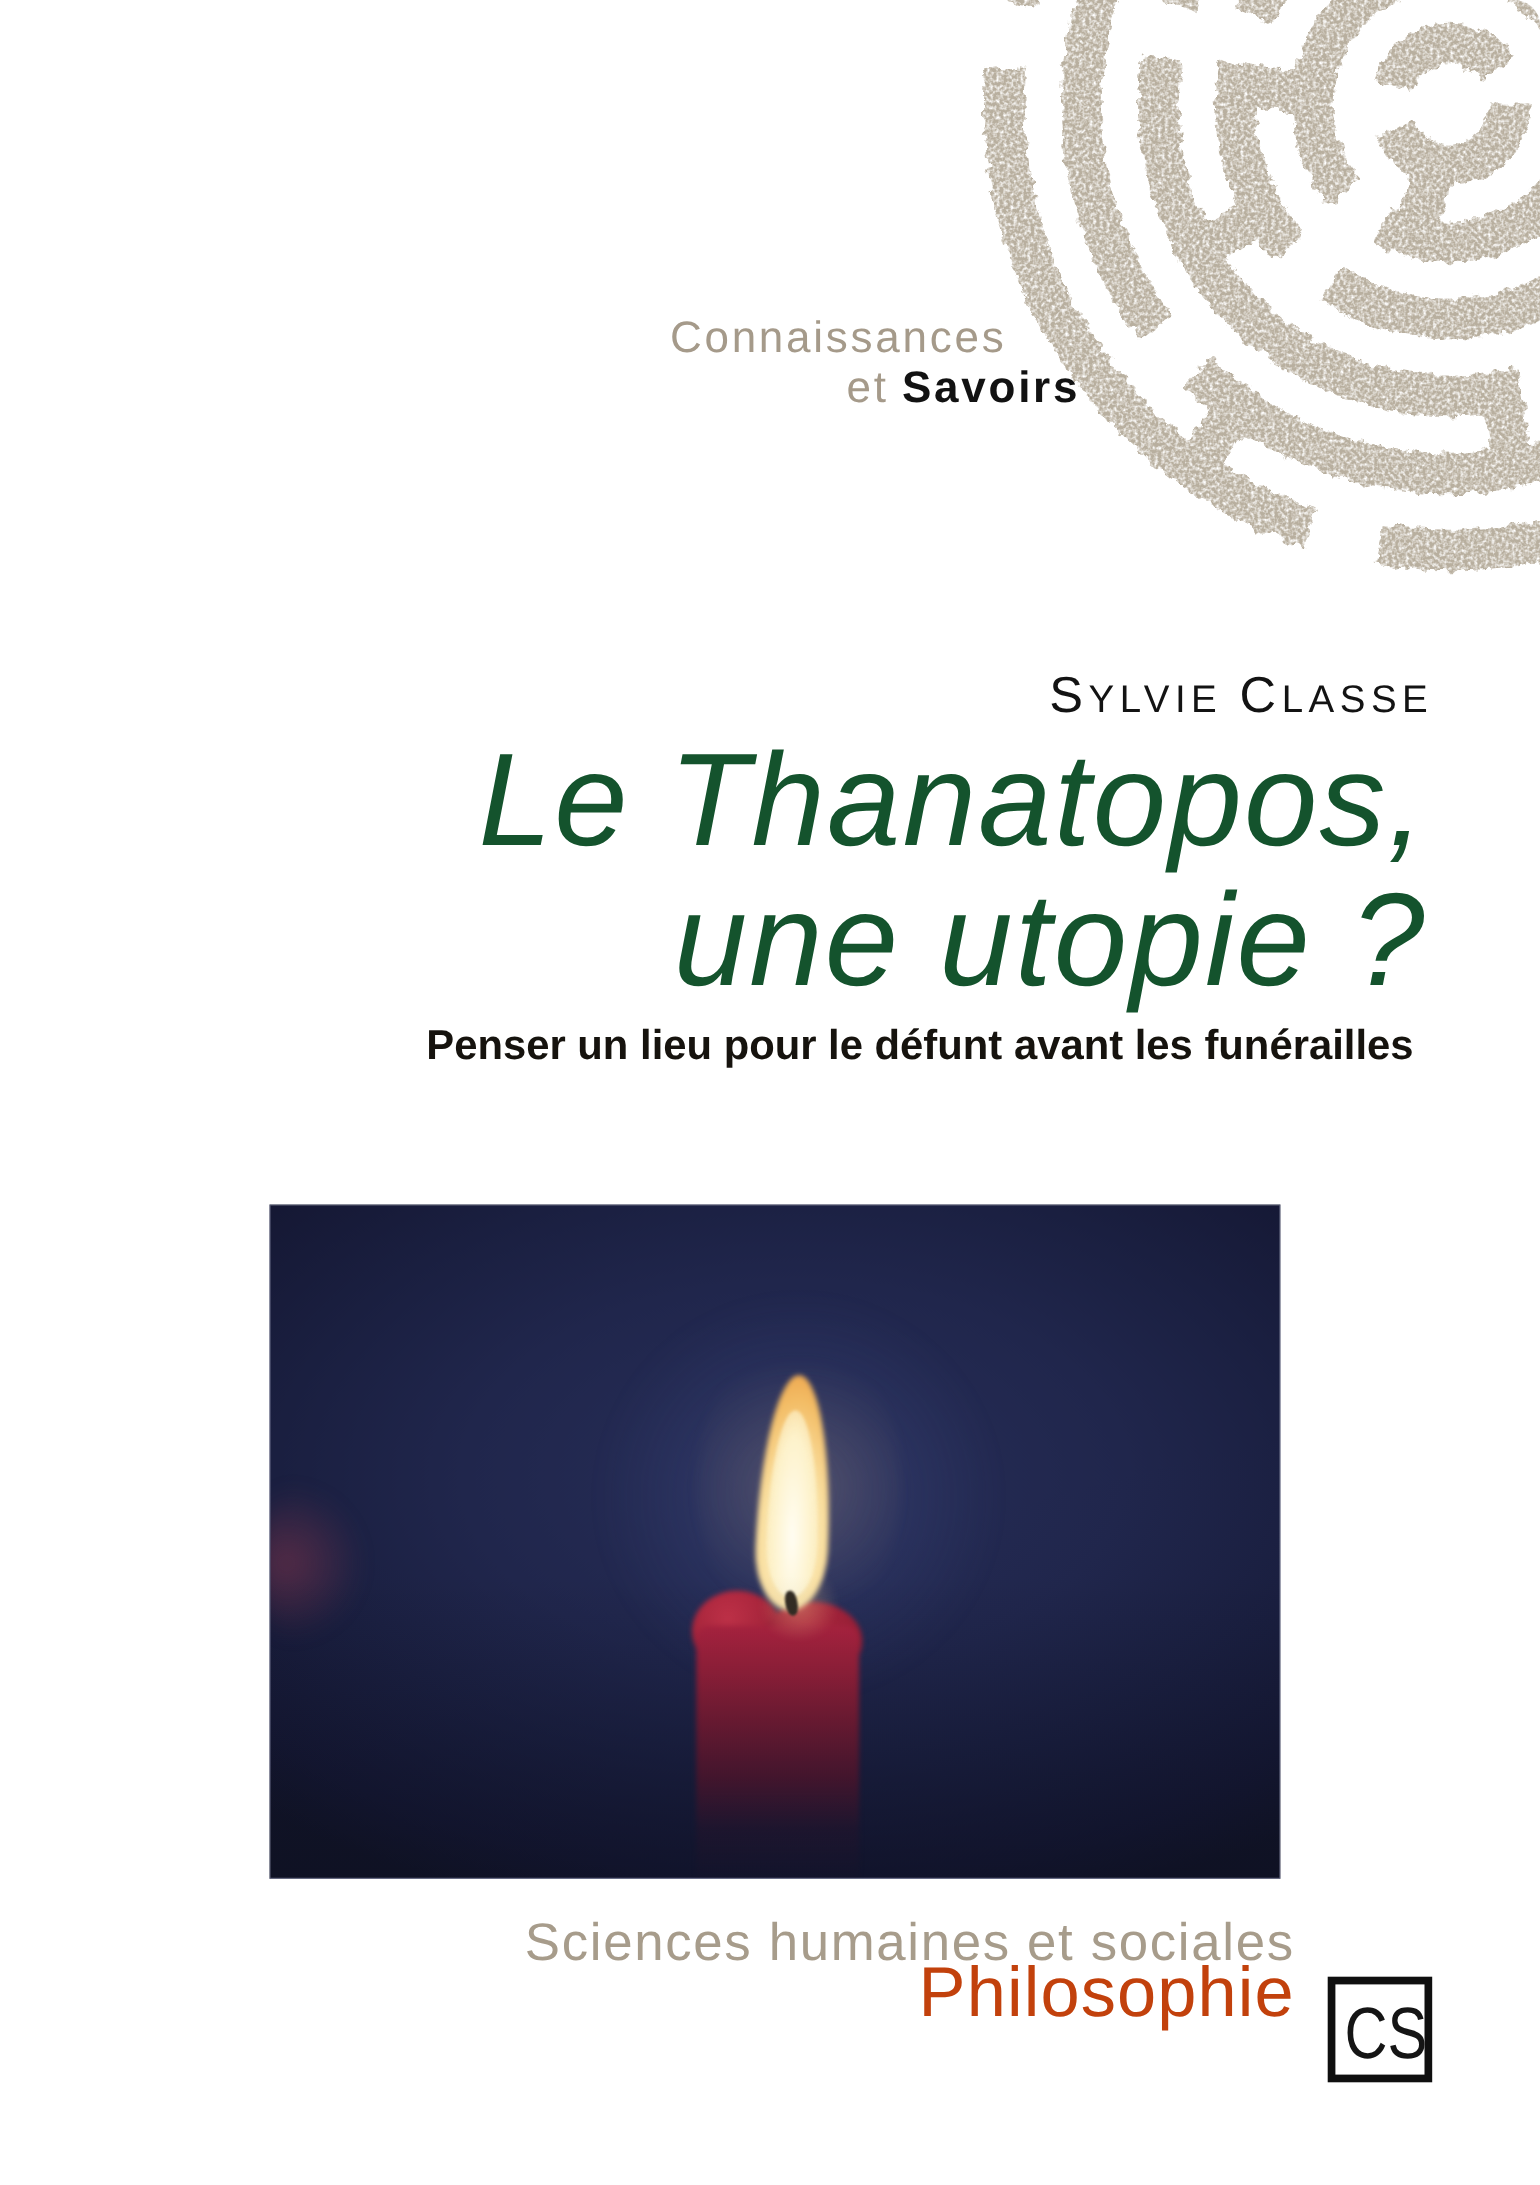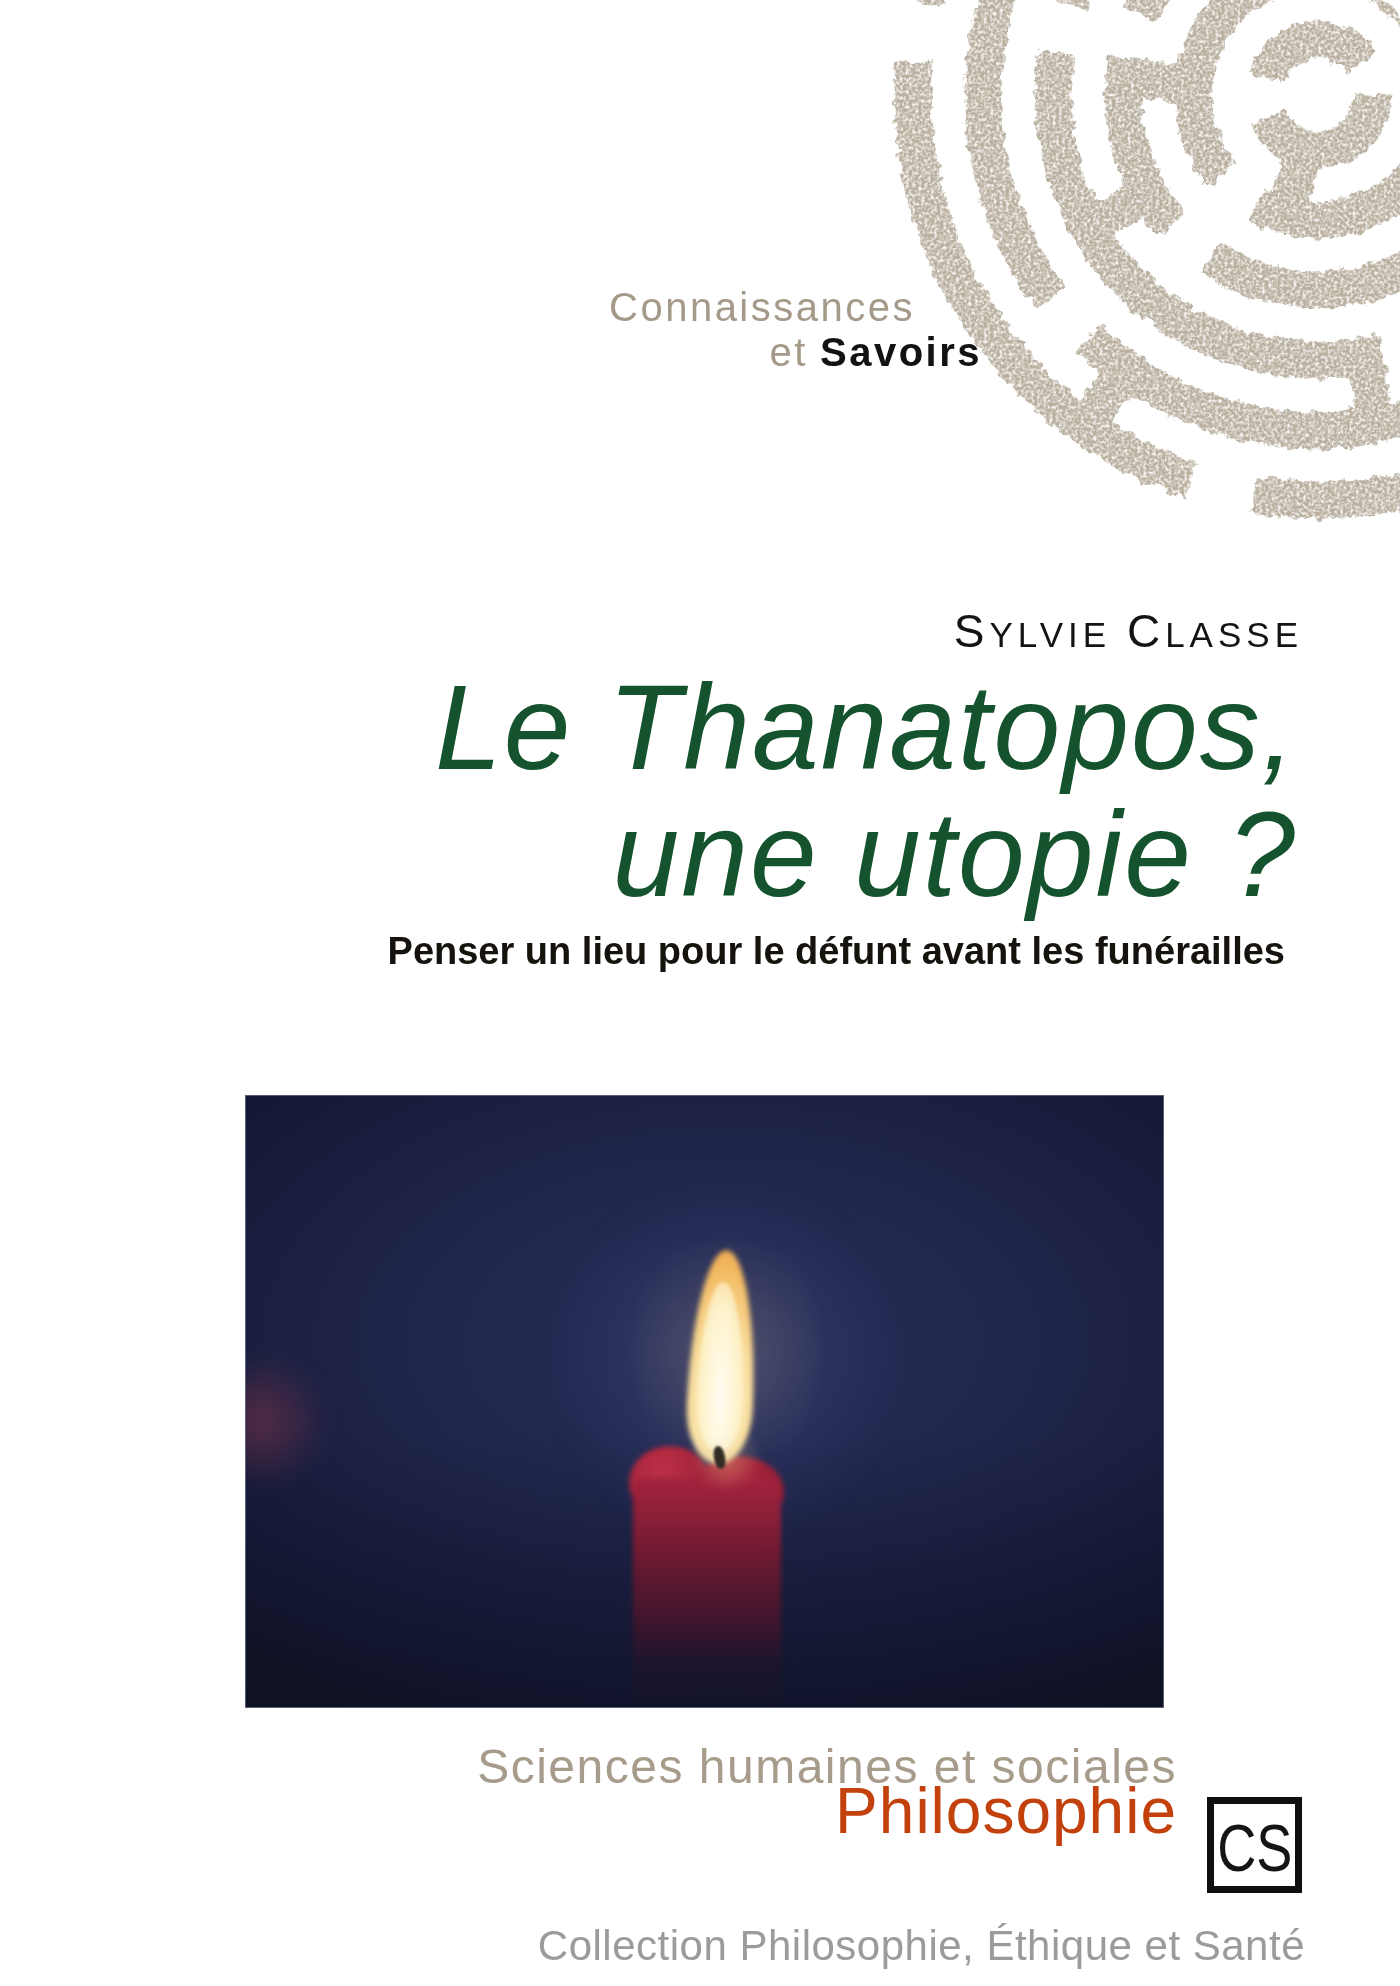--- a/index.html
+++ b/index.html
@@ -64,21 +64,21 @@
           background:radial-gradient(ellipse at 50% 68%, #fffdf2 0%, #fdf2cb 55%, rgba(250,225,160,0) 100%);
           filter:blur(1.5px);}
   .wick{position:absolute;left:468px;top:350px;width:11px;height:23px;border-radius:45%;
           background:#332d24;transform:rotate(-10deg);filter:blur(1px);}
 
   
   .series{position:absolute;right:223px;top:1744px;text-align:right;line-height:45px;white-space:nowrap;}
   .series .l1{font-size:48px;letter-spacing:1.5px;color:#a79c8b;}
   .series .l2{font-size:64px;letter-spacing:1px;color:#c2410c;}
   .csbox{position:absolute;left:1207px;top:1797px;width:95px;height:96px;box-sizing:border-box;
-         border:7px solid #0f0f0f;background:#ffffff;display:flex;align-items:center;justify-content:center;}
+         border:7px solid #0f0f0f;background:#ffffff;display:flex;align-items:center;}
   .csbox span{font-size:66px;color:#151515;transform:scaleX(.82);letter-spacing:0;
               font-weight:400;line-height:1;padding-top:6px;}
   .collection{position:absolute;right:95px;top:1922px;font-size:42px;color:#9b9b99;
               letter-spacing:0.5px;white-space:nowrap;}
 </style>
 </head>
 <body>
 
 <div class="cover">
 
@@ -137,15 +137,14 @@
 
   <div class="series">
     <div class="l1">Sciences humaines et sociales</div>
     <div class="l2">Philosophie</div>
   </div>
 
   <div class="csbox">
     <span>CS</span>
   </div>
 
-  <div class="collection">Collection Philosophie, Éthique et Santé</div>
 
 </div>
 
 </body></html>

